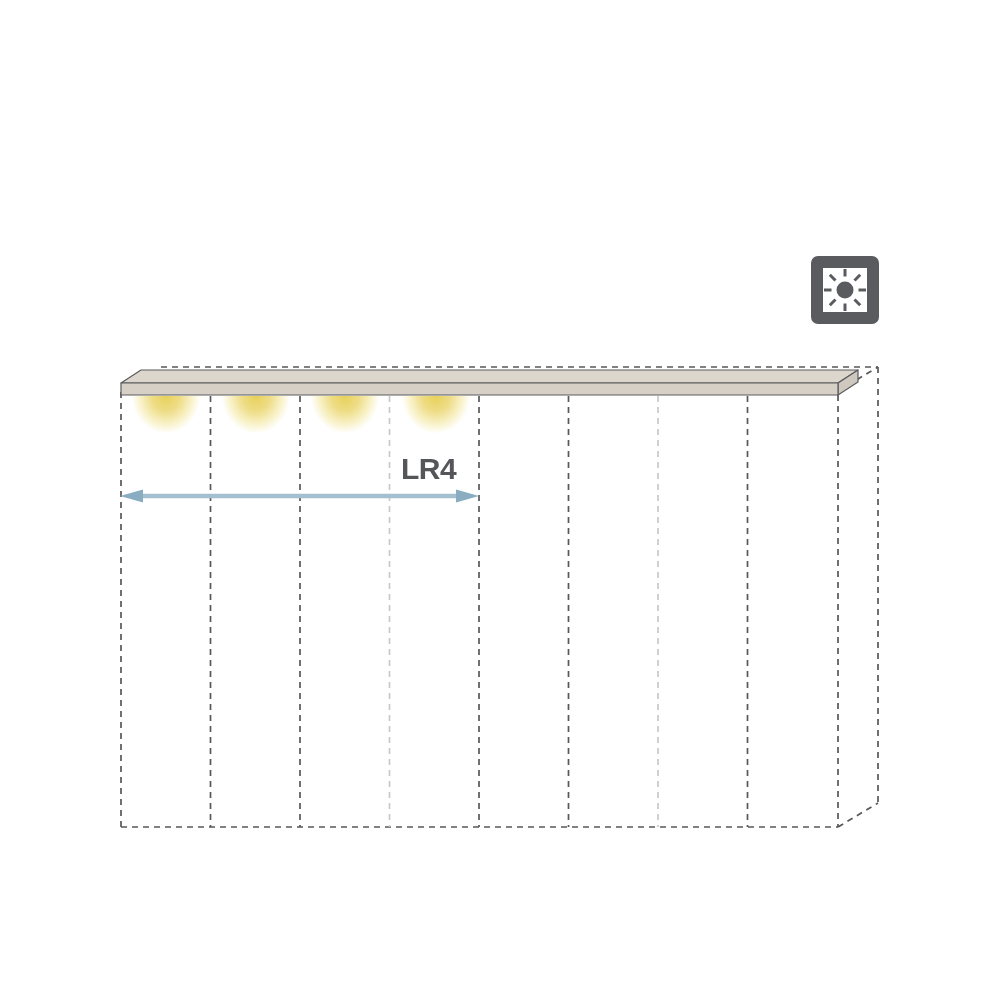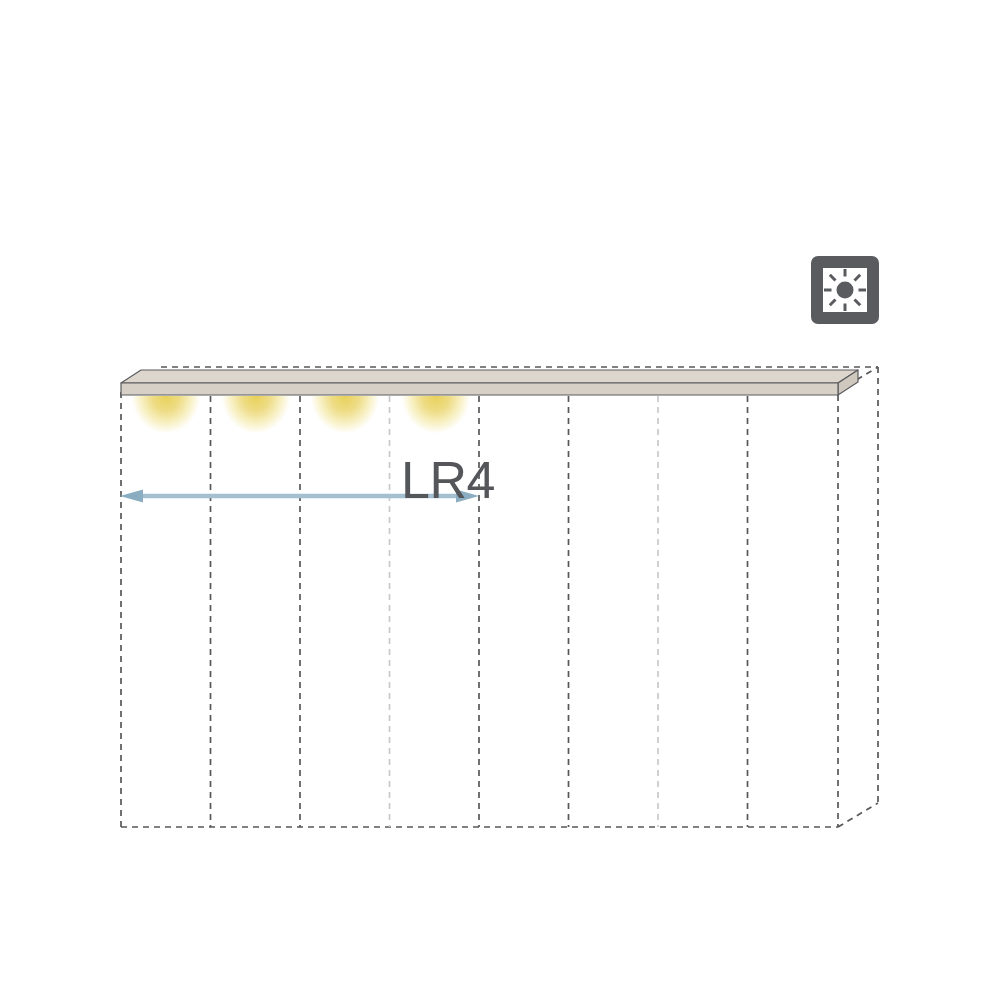--- a/index.html
+++ b/index.html
@@ -23,21 +23,21 @@
     overflow:hidden;margin:0 auto;
   }
   .scene{position:absolute;left:0;top:0;width:1001px;height:1001px;}
   .glow{
     position:absolute;top:396px;width:84px;height:50px;pointer-events:none;
     background:radial-gradient(ellipse 46px 50px at 50% 0%,
       var(--glow-core) 0%, #eedc85 30%, #f8f1c6 55%, rgba(255,255,255,0) 75%);
   }
   .dim-label{
     position:absolute;left:401px;top:454px;
-    font-size:52px;font-weight:400;line-height:1;letter-spacing:-0.5px;
+    font-size:30px;font-weight:700;line-height:1;letter-spacing:-0.5px;
     color:var(--label-text);
   }
   .icon-btn{
     position:absolute;left:810px;top:255px;width:70px;height:70px;cursor:pointer;
   }
   .icon-btn svg{display:block;width:70px;height:70px;}
 </style>
 </head>
 <body>
 

